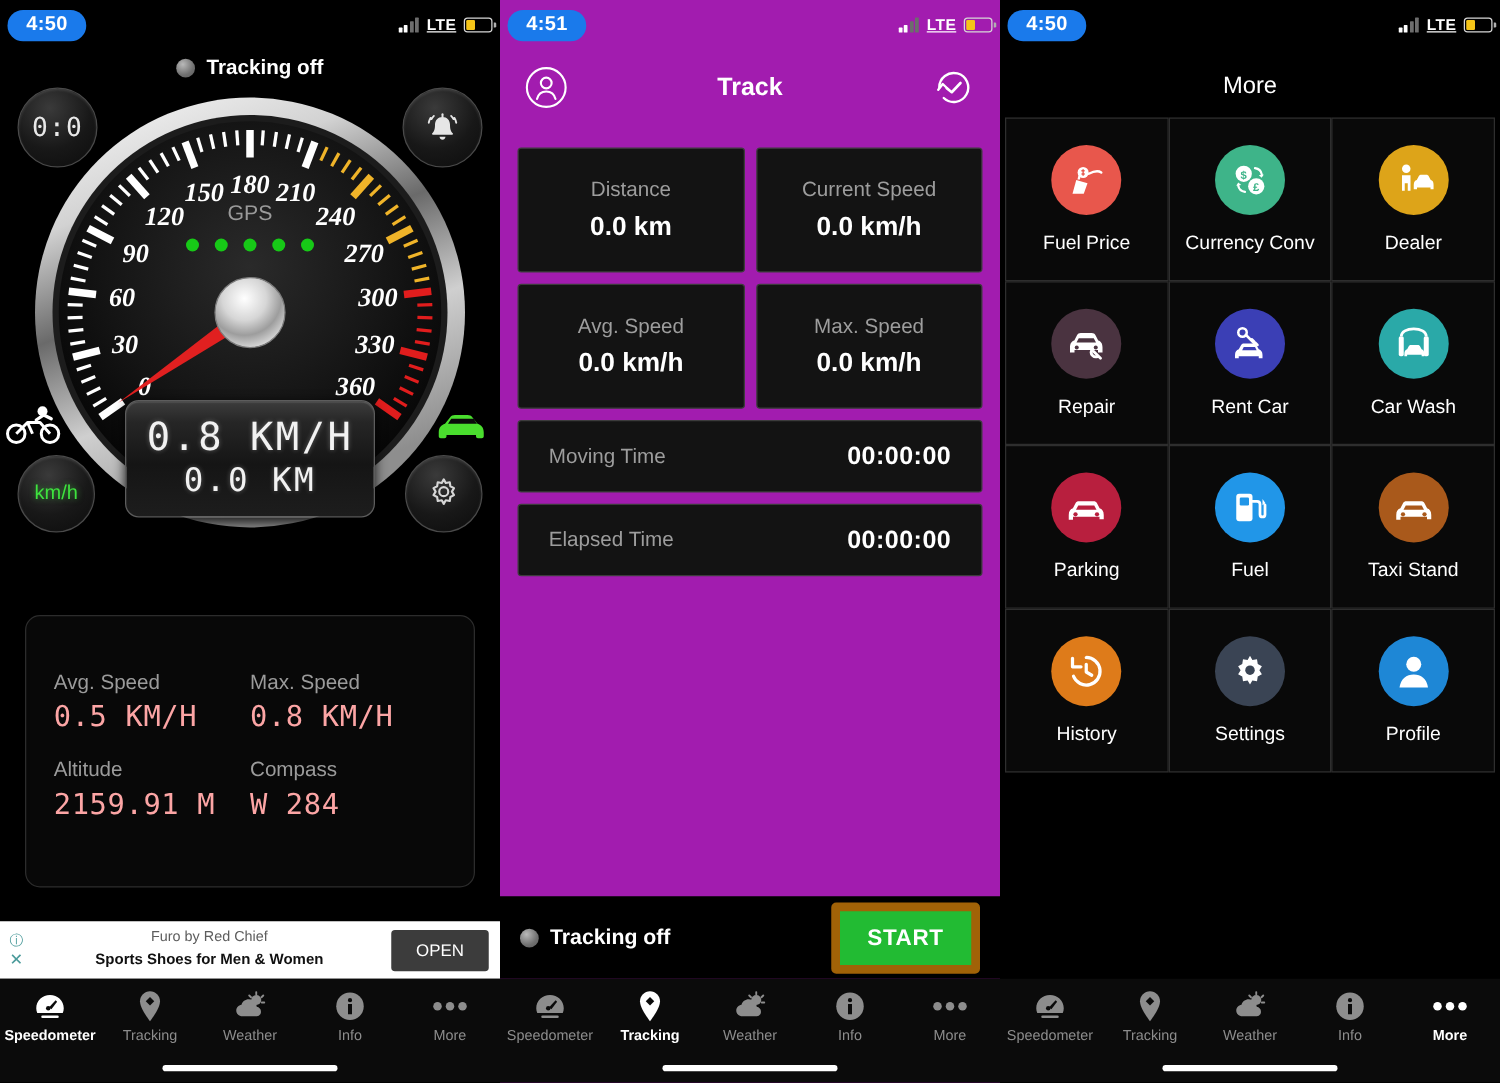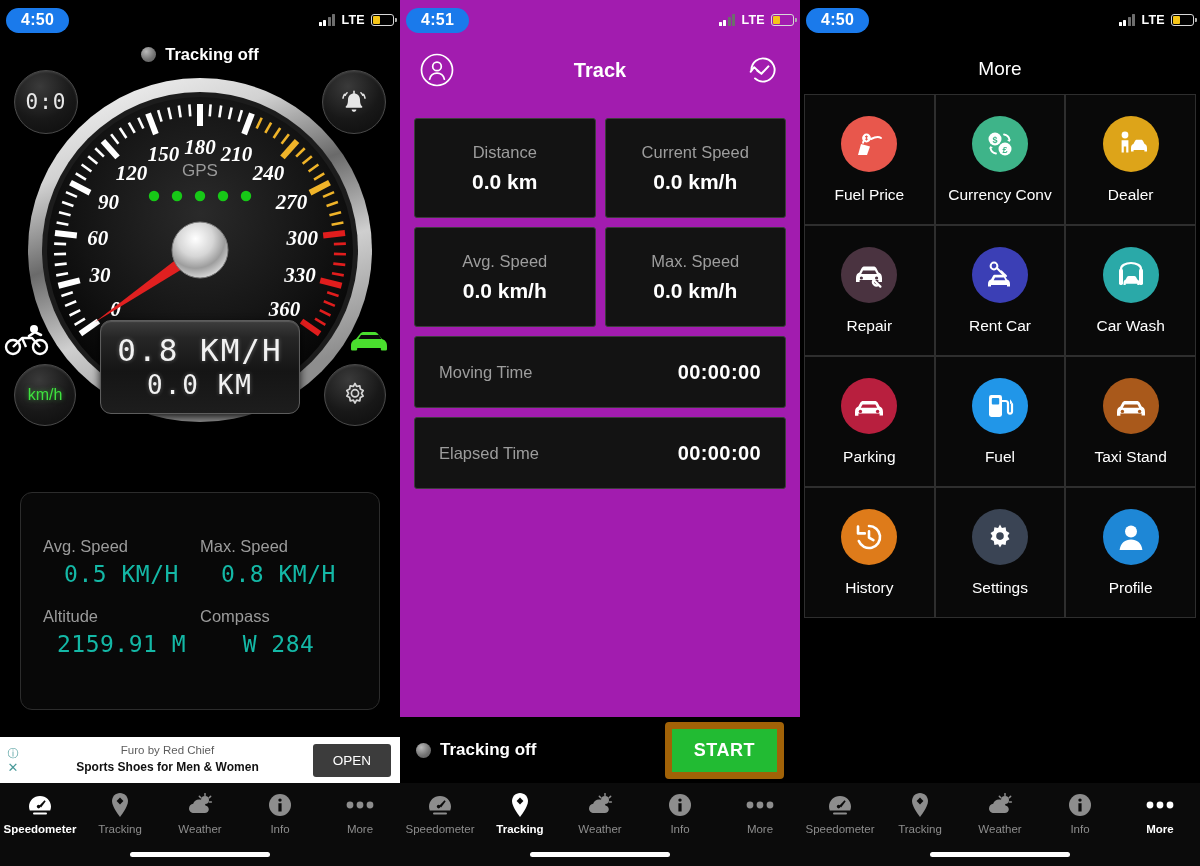--- a/index.html
+++ b/index.html
@@ -17,21 +17,21 @@
   
   .statusbar { height:40px; display:flex; align-items:center; justify-content:space-between; padding:0 6px; position:relative; z-index:30; }
   .time-pill { background:#1a7aeb; color:#fff; font-size:16px; font-weight:600; border-radius:14px; padding:3px 15px 4px; letter-spacing:.3px; }
   .status-right { display:flex; align-items:center; gap:6px; }
   .sig { display:flex; align-items:flex-end; gap:1.5px; height:12px; }
   .sig i { width:3px; background:#fff; display:block; border-radius:.5px; }
   .sig i:nth-child(1){height:4px;background:#fff;}
   .sig i:nth-child(2){height:6px;background:#fff;}
   .sig i:nth-child(3){height:9px;background:#6d6d6d;}
   .sig i:nth-child(4){height:12px;background:#6d6d6d;}
-  .lte { font-size:12.5px; font-weight:700; letter-spacing:.3px; }
+  .lte { font-size:12.5px; font-weight:700; letter-spacing:.3px;text-decoration:underline; }
   .batt { width:23px; height:12px; border:1.3px solid #d8d8d8; border-radius:3px; position:relative; padding:1.3px; }
   .batt::after { content:""; position:absolute; right:-3.5px; top:3.4px; width:2px; height:4px; background:#b0b0b0; border-radius:0 1px 1px 0; }
   .batt span { display:block; height:100%; background:#f5c518; border-radius:1px; }
 
   
   .track-status { display:flex; align-items:center; justify-content:center; gap:9px; height:28px; font-size:16.5px; font-weight:600; }
   .dot-gray { width:15px; height:15px; border-radius:50%;
     background:radial-gradient(circle at 35% 30%, #b9b9b9, #707070 60%, #5a5a5a); }
 
   .gauge-wrap { position:relative; height:400px; }
@@ -59,21 +59,21 @@
   .lcd div { text-align:center; font-family:"DejaVu Sans Mono", monospace; color:#f2f2f2;
     letter-spacing:2px; text-shadow:0 0 4px rgba(255,255,255,.3); }
   .lcd .l1 { font-size:31px; line-height:38px; }
   .lcd .l2 { font-size:26px; line-height:32px; }
 
   .stats-card { position:absolute; left:20px; top:492px; width:360px; height:218px;
     border:1px solid #2c2c2c; border-radius:12px; background:#080808;
     padding:44px 22px 0; }
   .stats-grid { display:grid; grid-template-columns:1fr 1fr; row-gap:20px; }
   .stat-lab { color:#9b9b9b; font-size:16.5px; margin-bottom:5px; }
-  .stat-val { font-family:"DejaVu Sans Mono", monospace; font-size:23px; color:#14b8a6; letter-spacing:.5px;text-align:center; }
+  .stat-val { font-family:"DejaVu Sans Mono", monospace; font-size:23px; color:#fca5a5; letter-spacing:.5px; }
 
   
   .ad { position:absolute; left:0; top:737px; width:400px; height:46px; background:#fff; display:flex; align-items:center; }
   .ad-marks { width:26px; display:flex; flex-direction:column; align-items:center; gap:3px; color:#4a9a9a; }
   .ad-marks .i1 { font-size:11px; line-height:11px; }
   .ad-marks .i2 { font-size:13px; line-height:11px; }
   .ad-text { flex:1; text-align:center; color:#111; padding-right:4px; }
   .ad-t1 { font-size:11.5px; color:#5d5d5d; line-height:14px; }
   .ad-t2 { font-size:12px; font-weight:600; color:#111; line-height:20px; }
   .ad-btn { background:#3c3c3c; color:#fff; font-size:13.5px; font-weight:500; border-radius:3px;
@@ -91,21 +91,21 @@
 
   
   .nav { height:60px; display:flex; align-items:center; justify-content:space-between; padding:0 20px; }
   .nav-title { font-size:20px; font-weight:700; position:absolute; left:50%; transform:translateX(-50%); }
   .track-body { padding:18px 14px 0; display:flex; flex-direction:column; gap:9px; }
   .trow { display:flex; gap:9px; }
   .tcard { flex:1; border:1px solid #3c3c3c; background:#131313; border-radius:3px;
     height:100px; display:flex; flex-direction:column; align-items:center; justify-content:center; gap:8px; }
   .tcard .tl { color:#9d9d9d; font-size:16.5px; }
   .tcard .tv { color:#fff; font-size:21px; font-weight:700; }
-  .twide { border:1px solid #3c3c3c; background:#131313; border-radius:3px; height:72px;
+  .twide { border:1px solid #3c3c3c; background:#131313; border-radius:3px; height:58px;
     display:flex; align-items:center; justify-content:space-between; padding:0 24px;gap:44px; }
   .twide .tl { color:#9d9d9d; font-size:16.5px; }
   .twide .tv { color:#fff; font-size:20px; font-weight:700; letter-spacing:.4px; }
   .track-foot { position:absolute; left:0; bottom:83px; width:400px; height:66px; background:#000;
     display:flex; align-items:center; padding:0 16px; }
   .track-foot .lbl { font-size:17px; font-weight:600; margin-left:9px; flex:1; }
   .start-btn { background:#22bb33; color:#fff; font-size:18px; font-weight:700; letter-spacing:.5px;
     border:7px solid #a16207; border-radius:4px; padding:11px 22px; }
 
   

